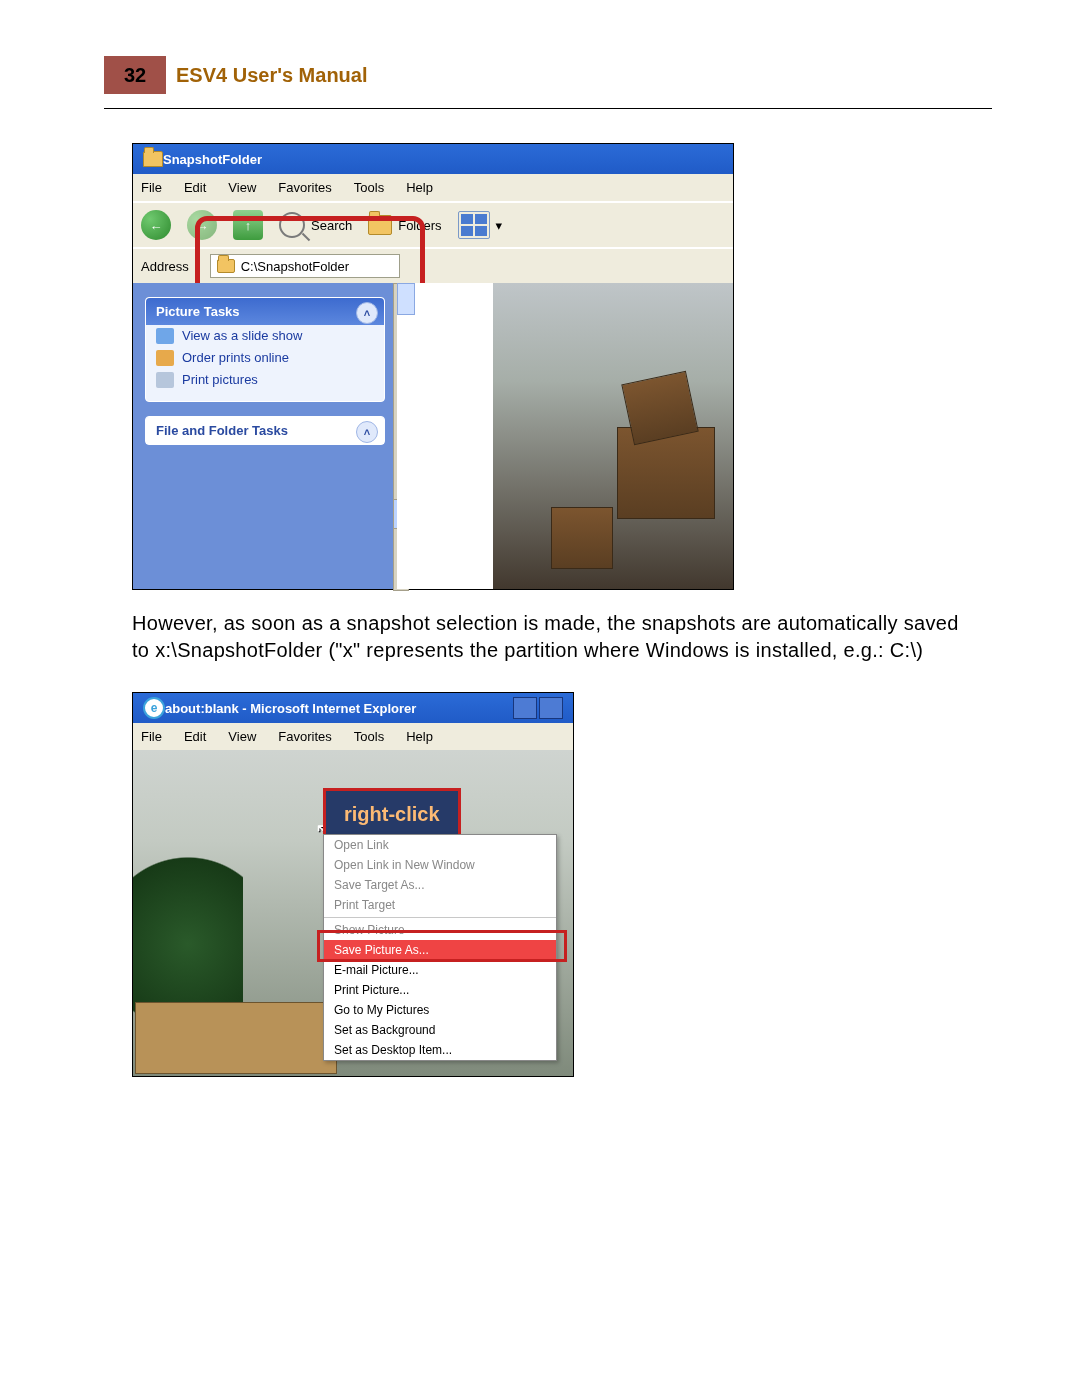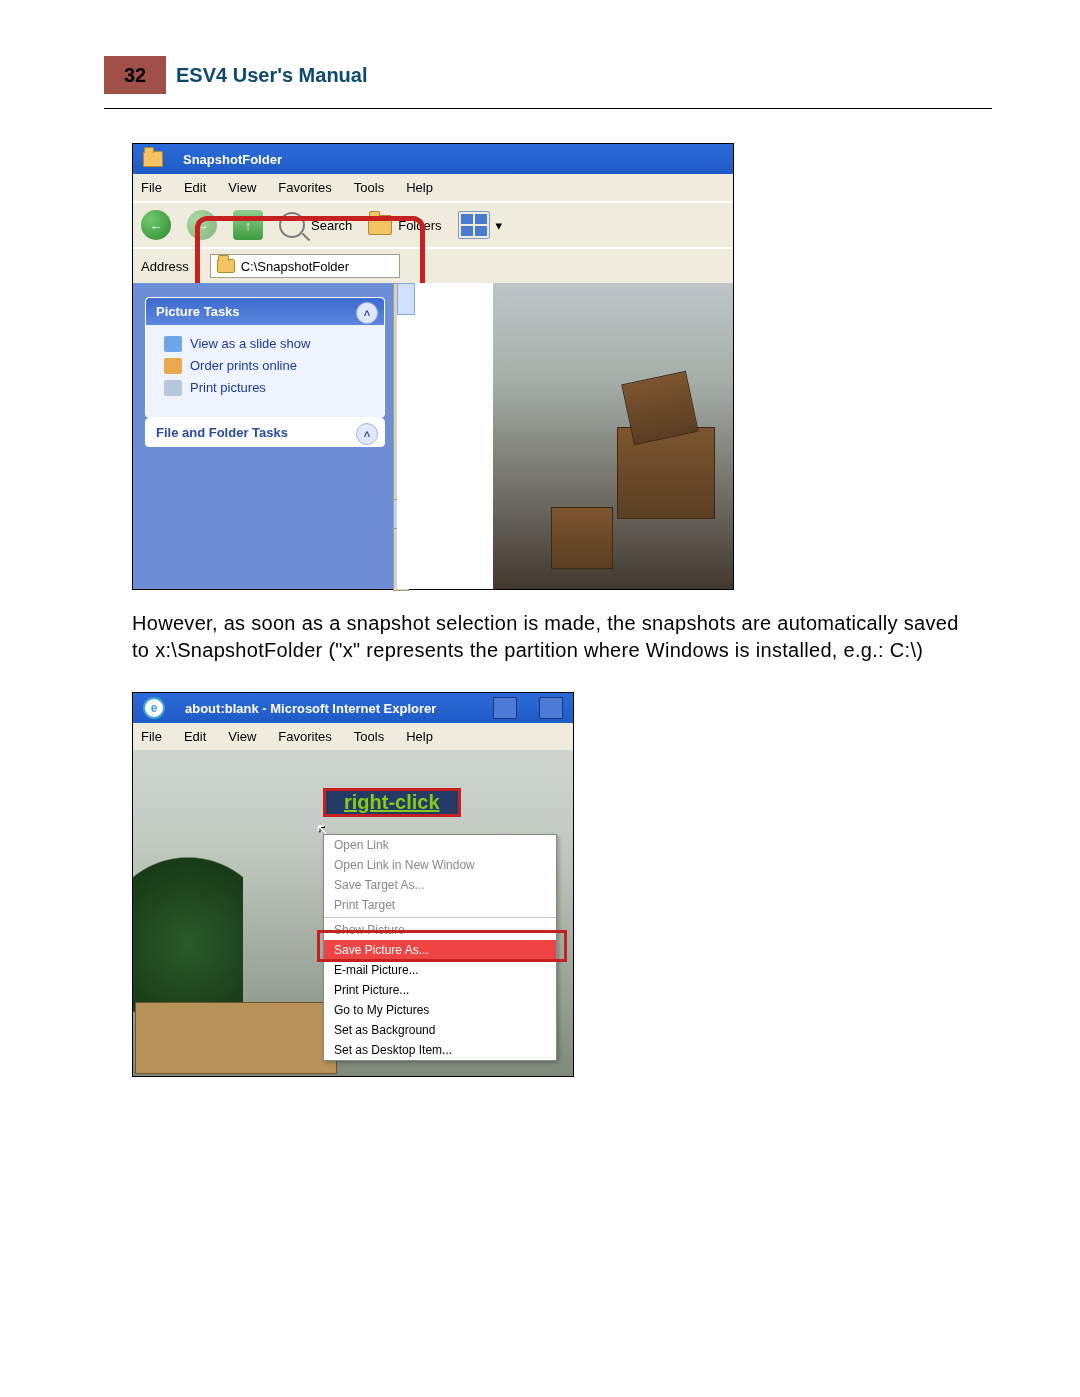--- a/index.html
+++ b/index.html
@@ -1,48 +1,48 @@
 <!DOCTYPE html>
 <html><head>
 <meta charset="utf-8">
 <style>
   html,body{margin:0;padding:0;background:#fff;font-family:Verdana,Geneva,sans-serif;font-size:16px;color:#000;}
   .page{width:1080px;height:1397px;margin:0 auto;position:relative;box-sizing:border-box;padding:56px 88px 56px 104px;}
   .hdr{display:flex;align-items:stretch;height:38px;margin:0 0 14px 0;}
   .hdr .num{background:#a05048;color:#000000;font-weight:bold;font-size:20px;display:flex;align-items:center;justify-content:center;width:62px;}
-  .hdr .ttl{font-weight:bold;font-size:20px;display:flex;align-items:center;padding-left:10px;color:#0c4a6e;}
+  .hdr .ttl{font-weight:bold;font-size:20px;display:flex;align-items:center;padding-left:10px;color:#a16207;}
   .hr{height:1px;background:#000;margin:0 0 34px 0;}
   .body-text{font-size:20px;letter-spacing:.3px;line-height:1.35;margin:20px 28px 28px 28px;}
   
   .fig1{margin-left:28px;width:602px;border:1px solid #000;font-family:Tahoma,Arial,sans-serif;font-size:13px;box-sizing:border-box;}
-  .titlebar{background:linear-gradient(#2b6bd7,#205bc7);color:#fff;height:30px;display:flex;align-items:center;padding:0 10px;gap:20px;}
+  .titlebar{background:linear-gradient(#2b6bd7,#205bc7);color:#fff;height:30px;display:flex;align-items:center;padding:0 10px;gap:0;}
   .titlebar .fold{display:inline-block;width:18px;height:14px;background:#f2c462;border:1px solid #b38a2a;border-radius:2px 2px 0 0;position:relative;}
   .titlebar .fold::before{content:"";position:absolute;top:-5px;left:0;width:8px;height:5px;background:#f2c462;border:1px solid #b38a2a;border-bottom:none;border-radius:2px 2px 0 0;}
   .menubar{background:#efecdd;padding:6px 8px;display:flex;gap:22px;}
   .toolbar{background:#efecdd;border-top:2px solid #fff;height:44px;display:flex;align-items:center;gap:16px;padding:0 8px;}
   .tb-btn{display:flex;align-items:center;gap:6px;}
   .circ{width:30px;height:30px;border-radius:50%;display:flex;align-items:center;justify-content:center;color:#fff;font-weight:bold;}
   .circ.green{background:radial-gradient(circle at 30% 30%,#6fc96f,#2e8a2e);}
   .circ.up{width:30px;height:30px;background:linear-gradient(#8fd18f,#3e9c3e);border-radius:4px;color:#fff;}
   .icn-search{width:22px;height:22px;border:2px solid #7a7a7a;border-radius:50%;position:relative;}
   .icn-search::after{content:"";position:absolute;width:2px;height:10px;background:#7a7a7a;right:-4px;bottom:-6px;transform:rotate(-45deg);}
   .icn-fold{width:22px;height:18px;background:#f2c462;border:1px solid #b38a2a;border-radius:2px;position:relative;}
   .icn-fold::before{content:"";position:absolute;top:-5px;left:0;width:9px;height:5px;background:#f2c462;border:1px solid #b38a2a;border-bottom:none;border-radius:2px 2px 0 0;}
   .viewsq{width:26px;height:22px;border:1px solid #7a99c8;display:grid;grid-template-columns:1fr 1fr;grid-template-rows:1fr 1fr;gap:2px;padding:2px;border-radius:2px;}
   .viewsq span{background:#4a7bd0;}
   .addressbar{background:#efecdd;border-top:2px solid #fff;height:34px;display:flex;align-items:center;padding:0 8px;gap:21px;}
   .addr-in{background:#fff;border:1px solid #9f9f8a;height:22px;flex:1;display:flex;align-items:center;gap:6px;padding:0 6px;font-size:13px;max-width:176px;}
   .red-box{position:absolute;border:5px solid #c62020;border-radius:12px;pointer-events:none;}
   .fig1 .main{display:flex;height:306px;}
-  .sidepane{flex:0 0 240px;background:#6c8fd7;padding:14px 12px;display:flex;flex-direction:column;}
+  .sidepane{flex:0 0 240px;background:#6c8fd7;padding:14px 12px;display:flex;flex-direction:column;gap:14px;}
   .task{background:#eef3fd;border-radius:4px;border:1px solid #fff;}
   .task-h{background:#fff;border-radius:4px 4px 0 0;padding:6px 28px 6px 10px;font-weight:bold;color:#2a4aa0;position:relative;}
   .task-h.pic{background:linear-gradient(#3d6bcf,#5c87de);color:#fff;}
   .chev{position:absolute;right:6px;top:4px;width:20px;height:20px;border-radius:50%;background:#e0e9fb;border:1px solid #9fb6e6;color:#2a4aa0;font-size:11px;display:flex;align-items:center;justify-content:center;}
-  .task ul{list-style:none;margin:8px;padding:0 8px 10px 10px;font-size:13px;}
+  .task ul{list-style:none;margin:0;padding:0 8px 10px 10px;font-size:13px;}
   .task li{display:flex;align-items:flex-start;gap:8px;padding:3px 0;color:#1a3aa0;}
   .task li .ic{width:18px;height:16px;flex-shrink:0;border-radius:2px;}
   .task li a{color:#1a3aa0;text-decoration:none;}
   .sidepane .scroll{position:absolute;background:#d7d3c2;border:1px solid #a59f8a;}
   .content{flex:1;background:#fff;position:relative;overflow:hidden;}
   .content .sb-v{position:absolute;top:0;left:0;width:16px;height:30px;background:#cfe0ff;border:1px solid #8aa8e2;}
   .thumb{position:absolute;right:0;top:0;height:100%;width:240px;}
   .room{width:100%;height:100%;background:linear-gradient(#bfc5c8 0%,#a6aea8 32%,#42382e 100%);position:relative;}
   .box{position:absolute;background:linear-gradient(#7c552f,#5a3e22);border:1px solid #3a2a18;}
   
@@ -53,21 +53,21 @@
   .fig2 .menubar{background:#efecdd;}
   .fig2 .photo{height:326px;position:relative;background:linear-gradient(#cfd4d0 0%,#c3cac2 28%,#7f8a7b 100%);}
   .plant{position:absolute;left:0;bottom:0;width:110px;height:220px;background:radial-gradient(circle at 50% 40%,#2a5a2a 0%,#173a17 60%,transparent 61%);}
   .desk{position:absolute;left:2px;bottom:2px;width:200px;height:70px;background:#b89258;border:1px solid #6b542e;}
   .cursor{position:absolute;left:182px;top:68px;color:#fff;font-size:20px;text-shadow:1px 1px 0 #000;}
   .ctx{position:absolute;left:190px;top:84px;width:232px;background:#fff;border:1px solid #888;box-shadow:2px 2px 4px rgba(0,0,0,.25);font-size:12px;}
   .ctx .row{padding:3px 10px;color:#888;}
   .ctx .row.en{color:#000;}
   .ctx .row.sel{background:#ef4444;color:#fff;}
   .ctx hr{border:none;border-top:1px solid #c8c8c8;margin:2px 0;}
-  .rc-badge{position:absolute;left:190px;top:38px;background:#263a68;border:3px solid #c62020;color:#84cc16;font-weight:bold;font-size:20px;padding:0 18px;text-decoration:underline;}
+  .rc-badge{position:absolute;left:190px;top:38px;background:#263a68;border:3px solid #c62020;color:#fdba74;font-weight:bold;font-size:20px;padding:12px 18px;}
 </style>
 </head>
 <body>
 
 <div class="page">
 
   <div class="hdr">
     <div class="num">32</div>
     <div class="ttl">ESV4 User's Manual</div>
   </div>

